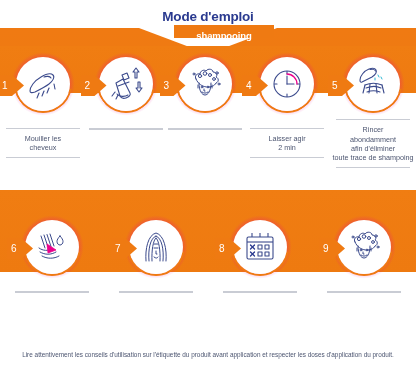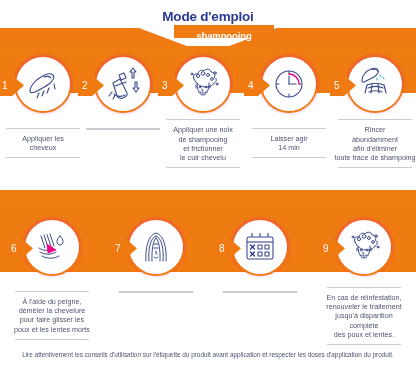--- a/index.html
+++ b/index.html
@@ -201,21 +201,21 @@
             <path d="M14 26 l-2 5"></path>
               <path d="M19 24 l-2 5"></path>
               <path d="M24 21 l-2 5"></path>
             <path d="M29 17 l1 5"></path>
           </g>
         </svg>
       </div>
       <div class="badge">1</div>
     </div>
     <div class="divider divider-top"></div>
-    <div class="step-text">Appliquer les
+    <div class="step-text">Mouiller les
 cheveux</div>
     <div class="divider"></div>
   </div>
 
   <div class="step">
     <div class="circle-wrap">
       <div class="circle-glow"></div>
       <div class="circle-arc"></div>
       <div class="circle">
         <svg width="36" height="36" viewBox="0 0 36 36">
@@ -258,24 +258,20 @@
             <circle cx="16" cy="21" r="0.9"></circle>
               <circle cx="22" cy="21" r="0.9"></circle>
             <path d="M18 23 l0 2 1 0"></path>
             <path d="M16 26 c2 1.5 4 1.5 6 0"></path>
           </g>
         </svg>
       </div>
       <div class="badge">3</div>
     </div>
     <div class="divider divider-top"></div>
-    <div class="step-text">Appliquer une noix
-de shampooing
-et frictionner
-le cuir chevelu</div>
     <div class="divider"></div>
   </div>
 
   <div class="step">
     <div class="circle-wrap">
       <div class="circle-glow"></div>
       <div class="circle-arc"></div>
       <div class="circle">
         <svg width="34" height="34" viewBox="0 0 34 34">
           <g fill="none" stroke="#3b4a8c" stroke-width="1.1" stroke-linecap="round">
@@ -287,21 +283,21 @@
             <path d="M4.6 17 l2.4 0"></path>
               <path d="M27 17 l2.4 0"></path>
           </g>
           <path d="M17 7 A10 10 0 0 1 27 17" fill="none" stroke="#ec008c" stroke-width="1.3" stroke-linecap="round"></path>
         </svg>
       </div>
       <div class="badge">4</div>
     </div>
     <div class="divider divider-top"></div>
     <div class="step-text">Laisser agir
-14 min</div>
+2 min</div>
     <div class="divider"></div>
   </div>
 
   <div class="step">
     <div class="circle-wrap">
       <div class="circle-glow"></div>
       <div class="circle-arc"></div>
       <div class="circle">
         <svg width="38" height="36" viewBox="0 0 38 36">
           <g fill="none" stroke="#3b4a8c" stroke-width="1.1" stroke-linecap="round" stroke-linejoin="round">
@@ -350,24 +346,20 @@
             <path d="M7 22 c5 3 11 3 16 0"></path>
             <path d="M9 26 c5 3 12 3 17 0"></path>
             <path d="M27 6 c2 2 3 4 3 5.5 0 2 -1.4 3.5 -3 3.5 -1.6 0 -3 -1.5 -3 -3.5 C24 10 25 8 27 6 Z"></path>
           </g>
           <path d="M14 14 l9 6 -8 3 z" fill="#ec008c" stroke="#ec008c" stroke-width="0.8"></path>
         </svg>
       </div>
       <div class="badge">6</div>
     </div>
     <div class="divider divider-top"></div>
-    <div class="step-text">À l'aide du peigne,
-démêler la chevelure
-pour faire glisser les
-poux et les lentes morts</div>
     <div class="divider"></div>
   </div>
 
   <div class="step">
     <div class="circle-wrap">
       <div class="circle-glow"></div>
       <div class="circle-arc"></div>
       <div class="circle">
         <svg width="30" height="36" viewBox="0 0 30 36">
           <g fill="none" stroke="#3b4a8c" stroke-width="1" stroke-linecap="round">
@@ -441,21 +433,17 @@
             <circle cx="16" cy="21" r="0.9"></circle>
               <circle cx="22" cy="21" r="0.9"></circle>
             <path d="M18 23 l0 2 1 0"></path>
             <path d="M16 26 c2 1.5 4 1.5 6 0"></path>
           </g>
         </svg>
       </div>
       <div class="badge">9</div>
     </div>
     <div class="divider divider-top"></div>
-    <div class="step-text">En cas de réinfestation,
-renouveler le traitement
-jusqu'à disparition complète
-des poux et lentes.</div>
     <div class="divider"></div>
   </div>
 </div>
 
 <div id="footer">Lire attentivement les conseils d'utilisation sur l'étiquette du produit avant application et respecter les doses d'application du produit.</div>
 
 </body></html>

